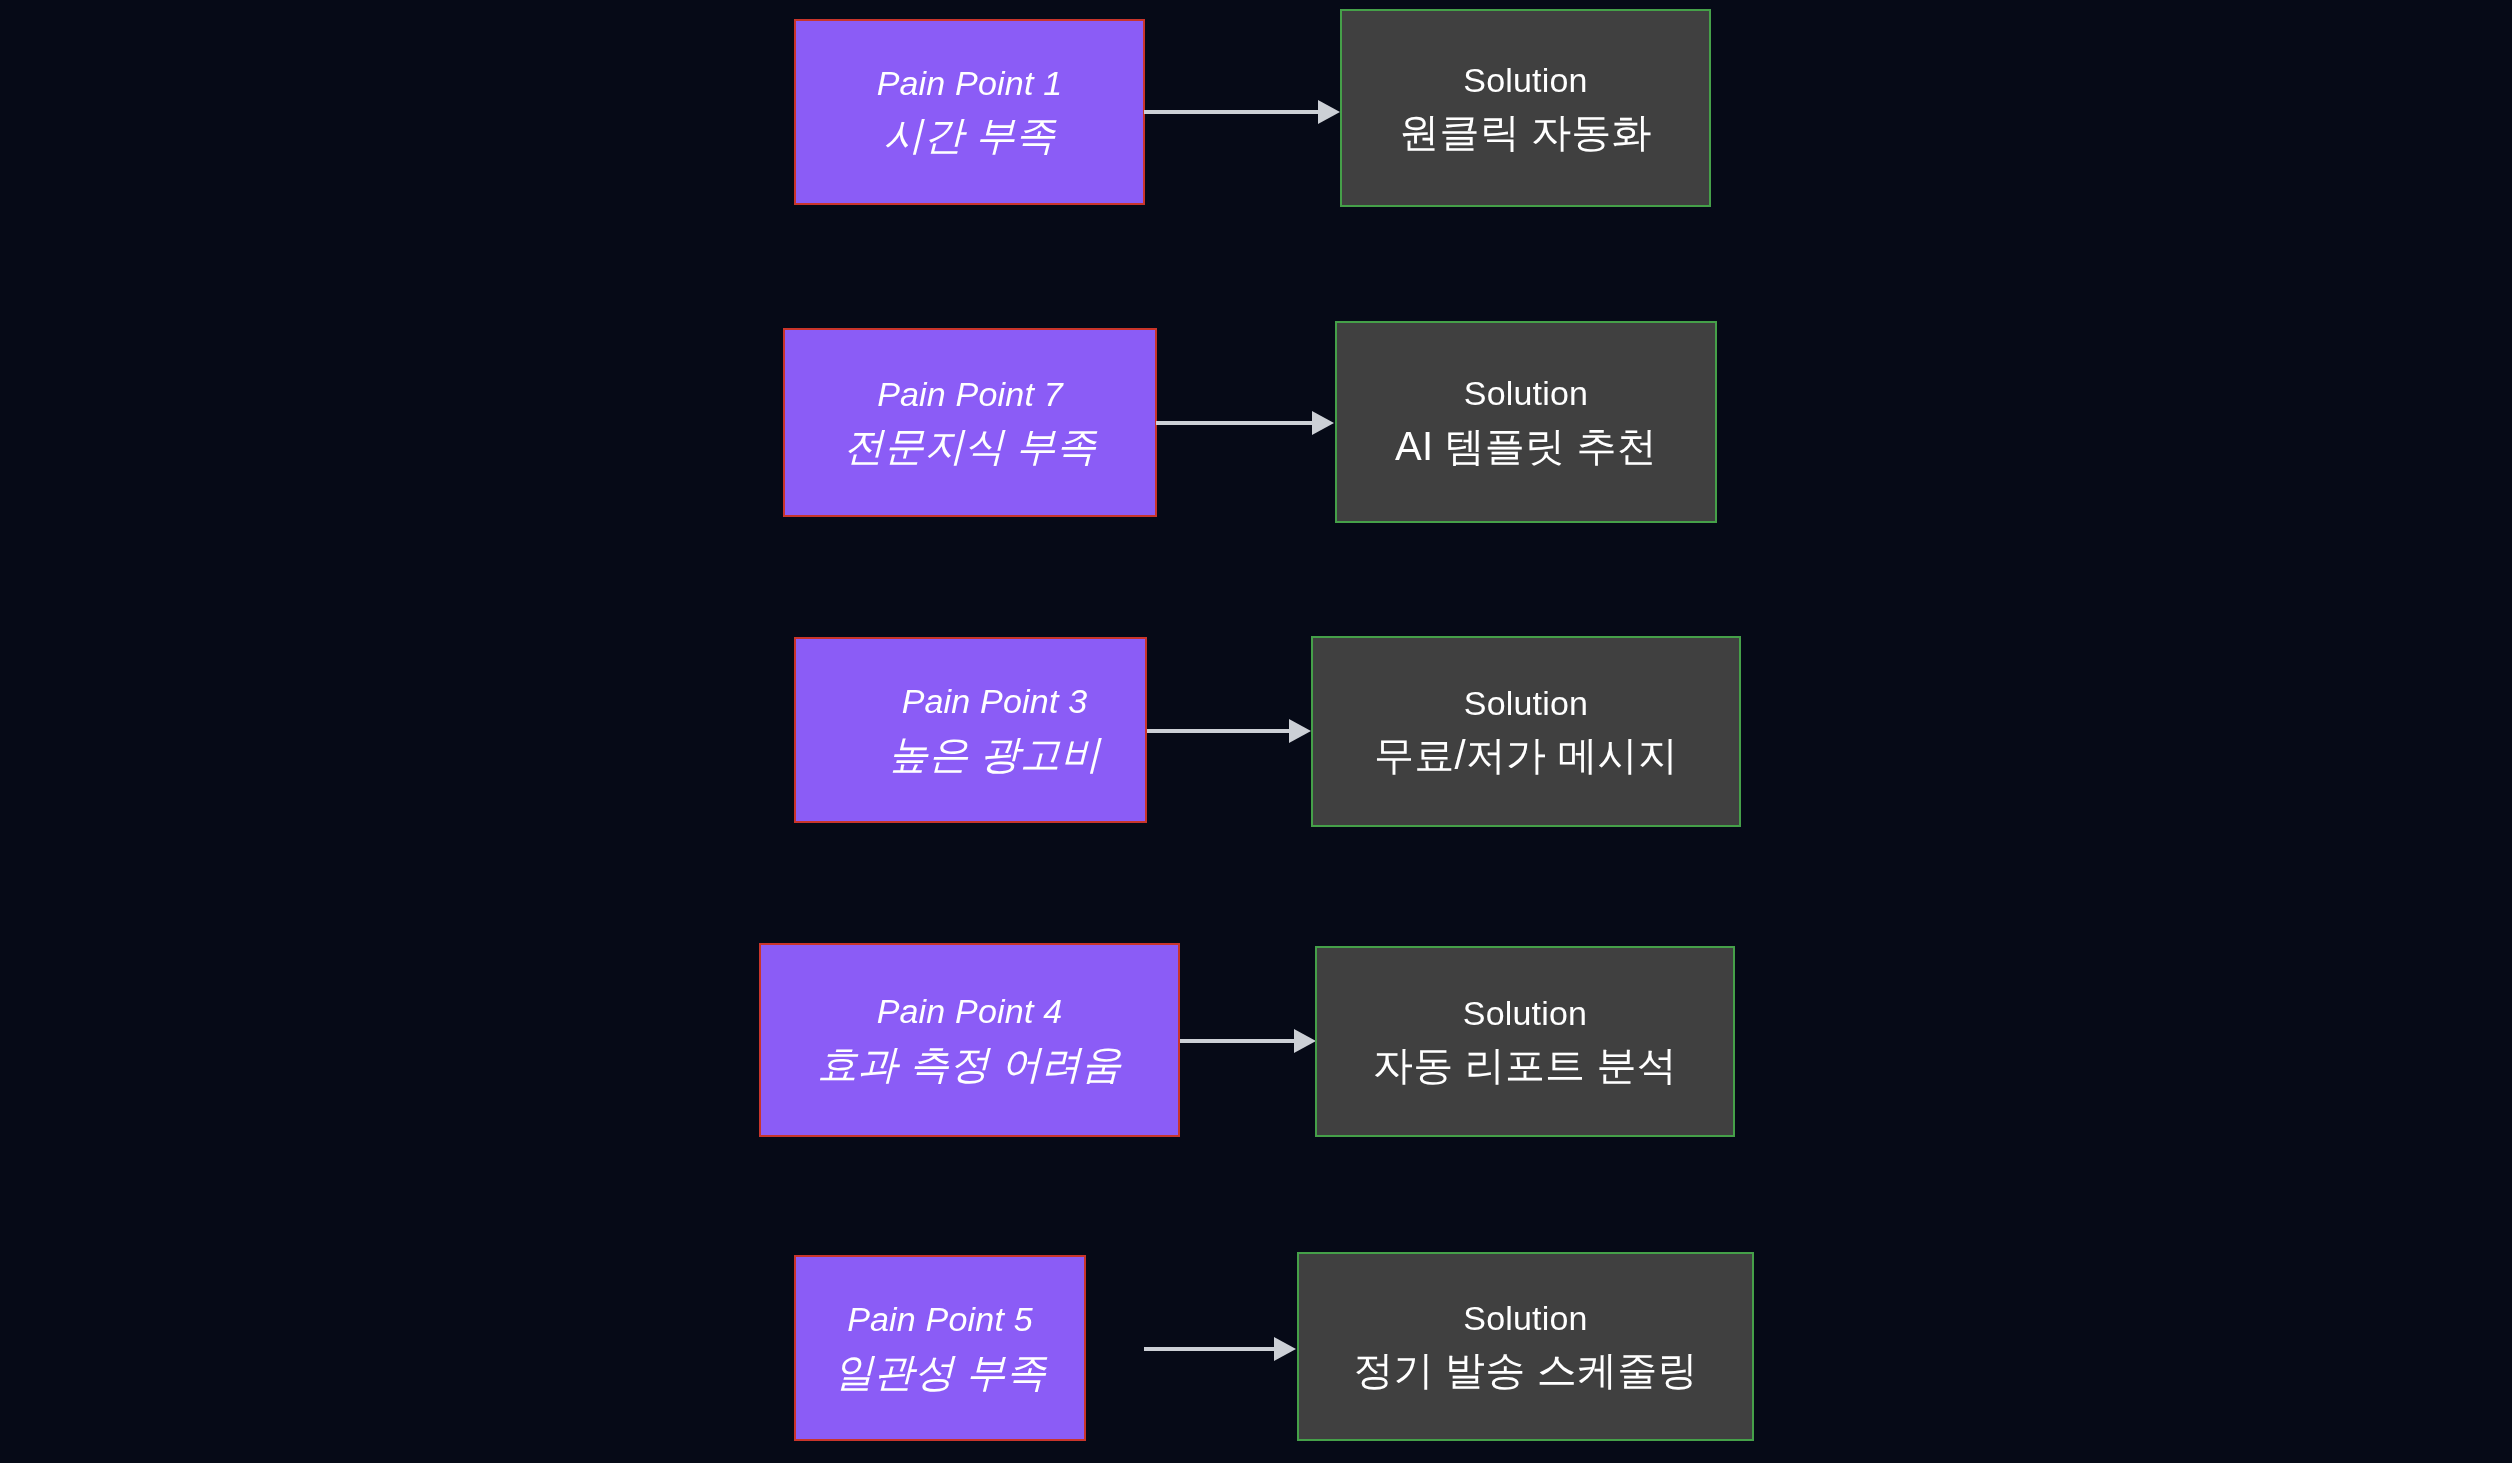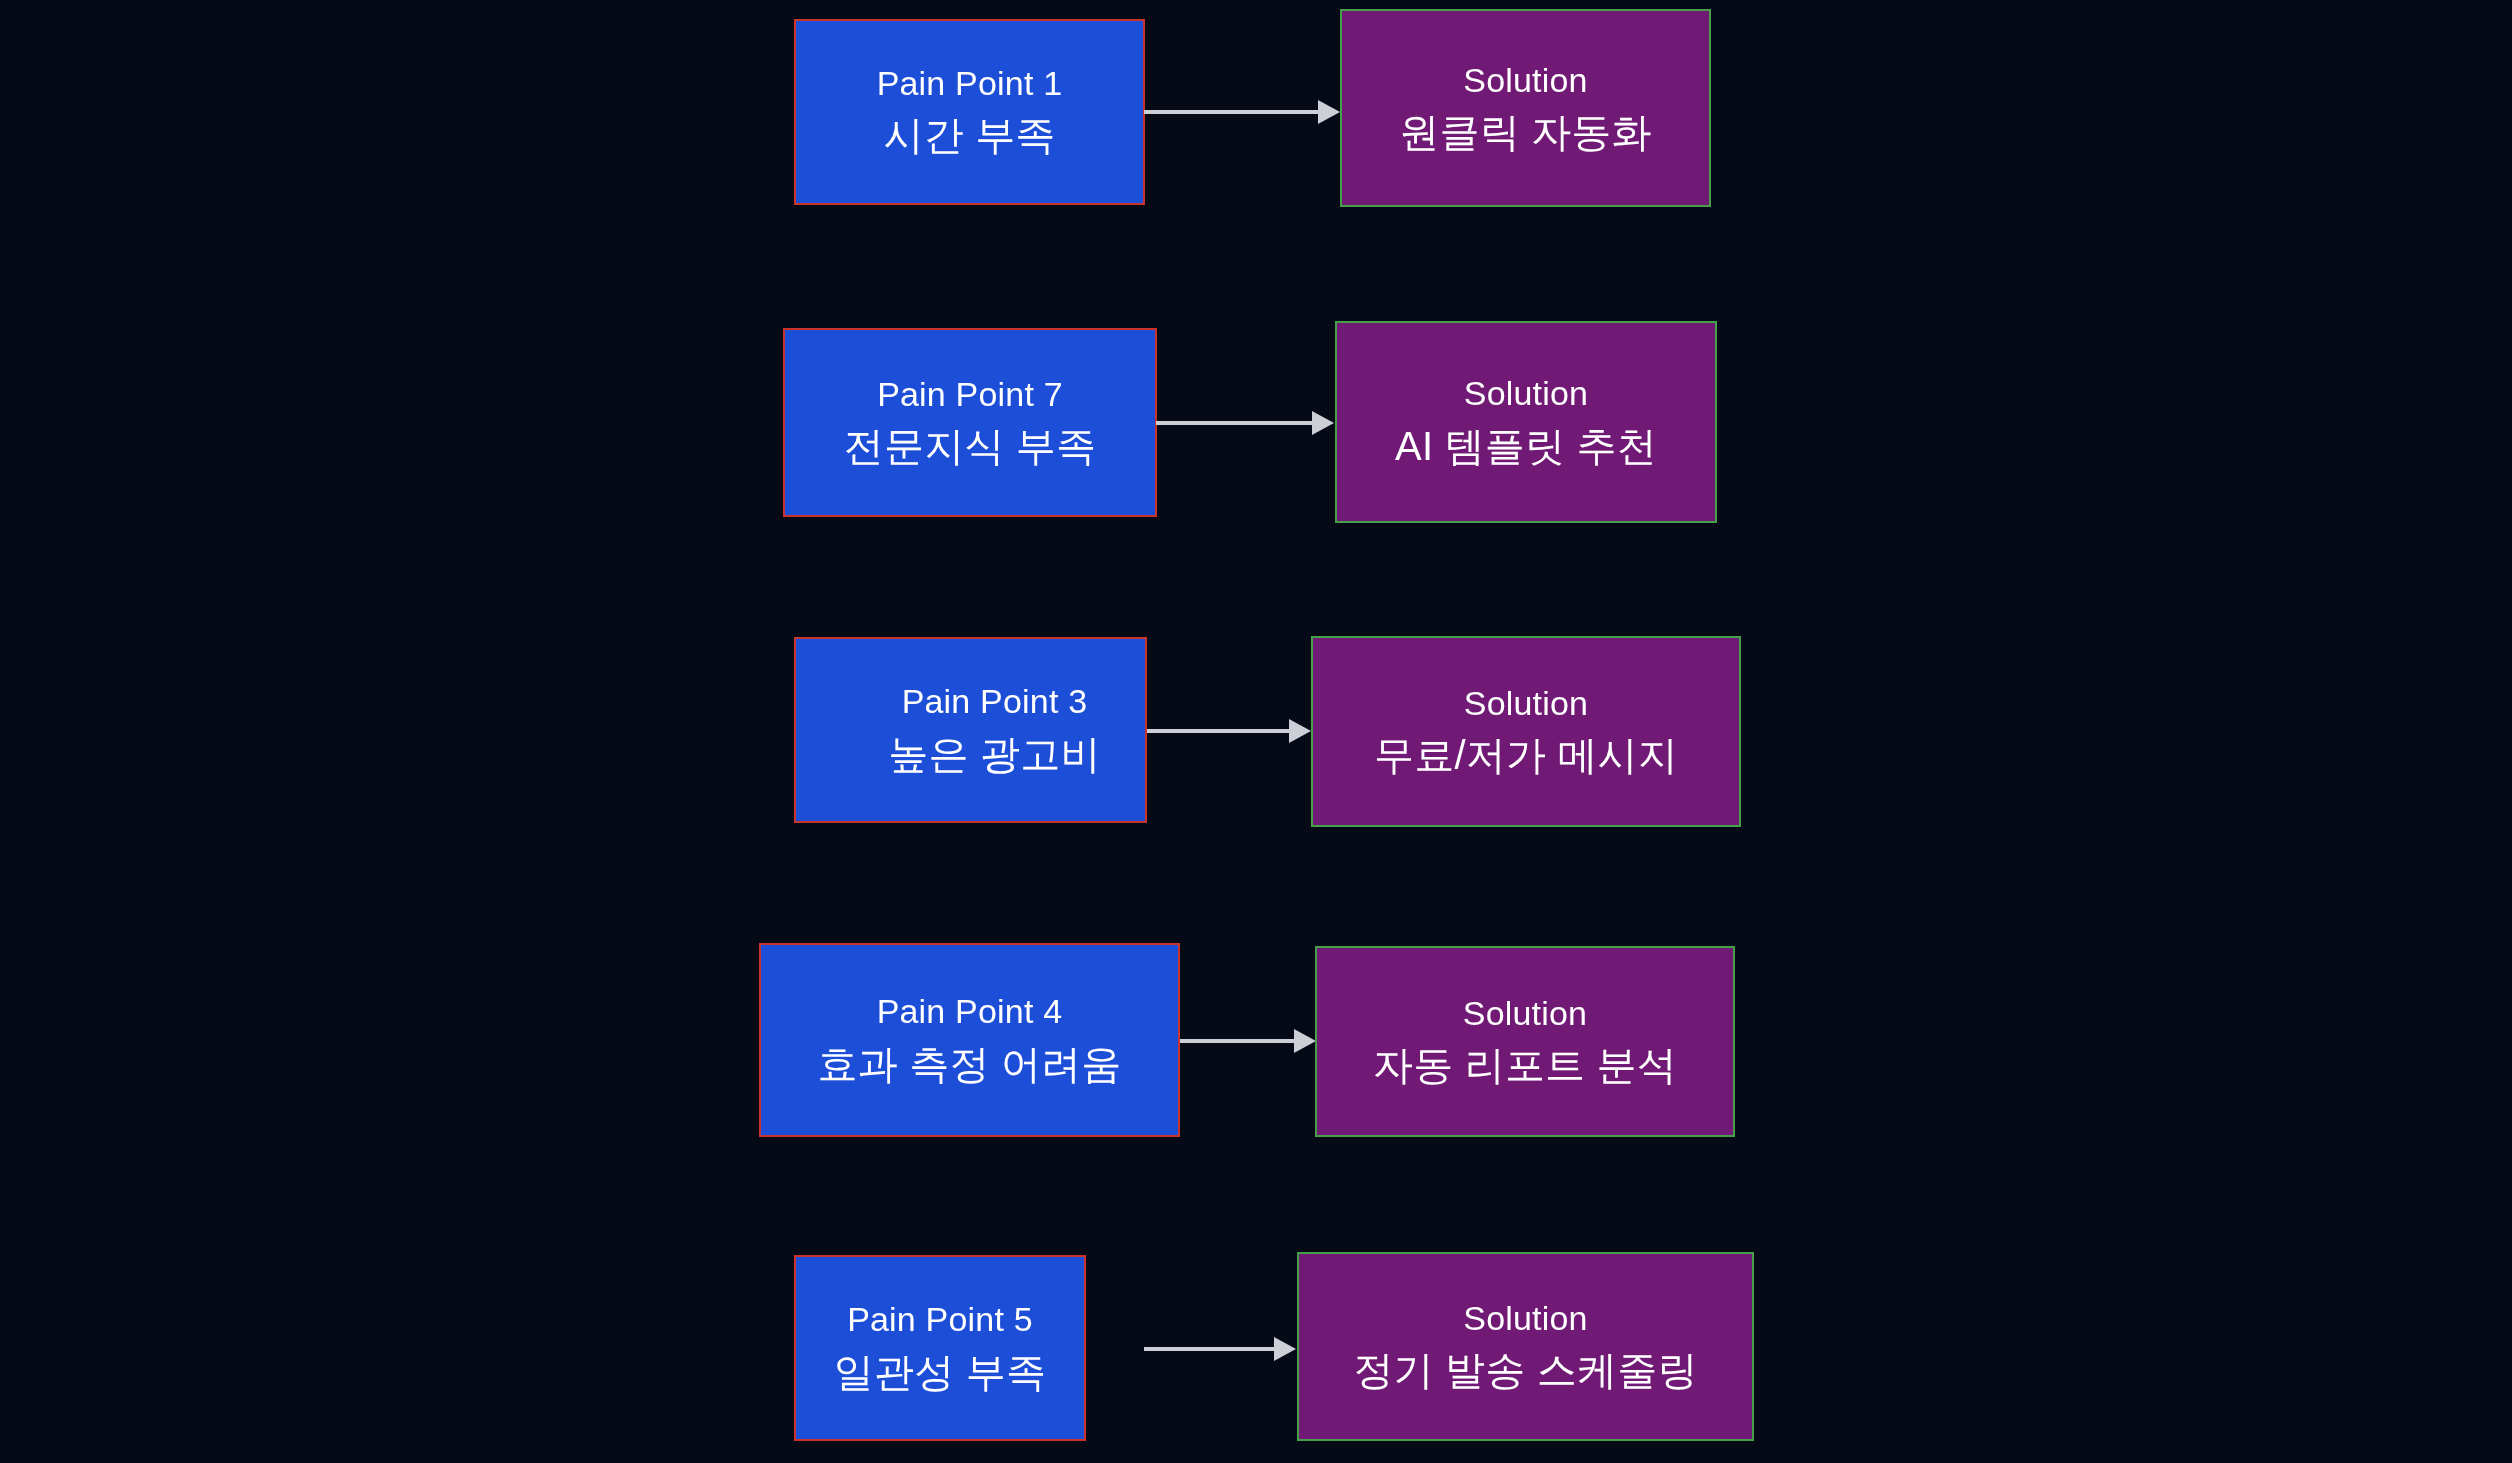--- a/index.html
+++ b/index.html
@@ -35,25 +35,26 @@
     font-size: 34px;
     font-weight: 400;
     white-space: nowrap;
   }
   .node .line2 {
     font-size: 40px;
     font-weight: 400;
     white-space: nowrap;
   }
   .node.pain {
-    background: #1d4ed8;
+    background: #8b5cf6;
     border: 2.8px solid #c9352b;
+    font-style: italic;
   }
   .node.solution {
-    background: #701a75;
+    background: #404040;
     border: 2.8px solid #45a049;
   }
   .edge {
     position: absolute;
     height: 0;
   }
   .edge .shaft {
     position: absolute;
     left: 0;
     top: -1.8px;

